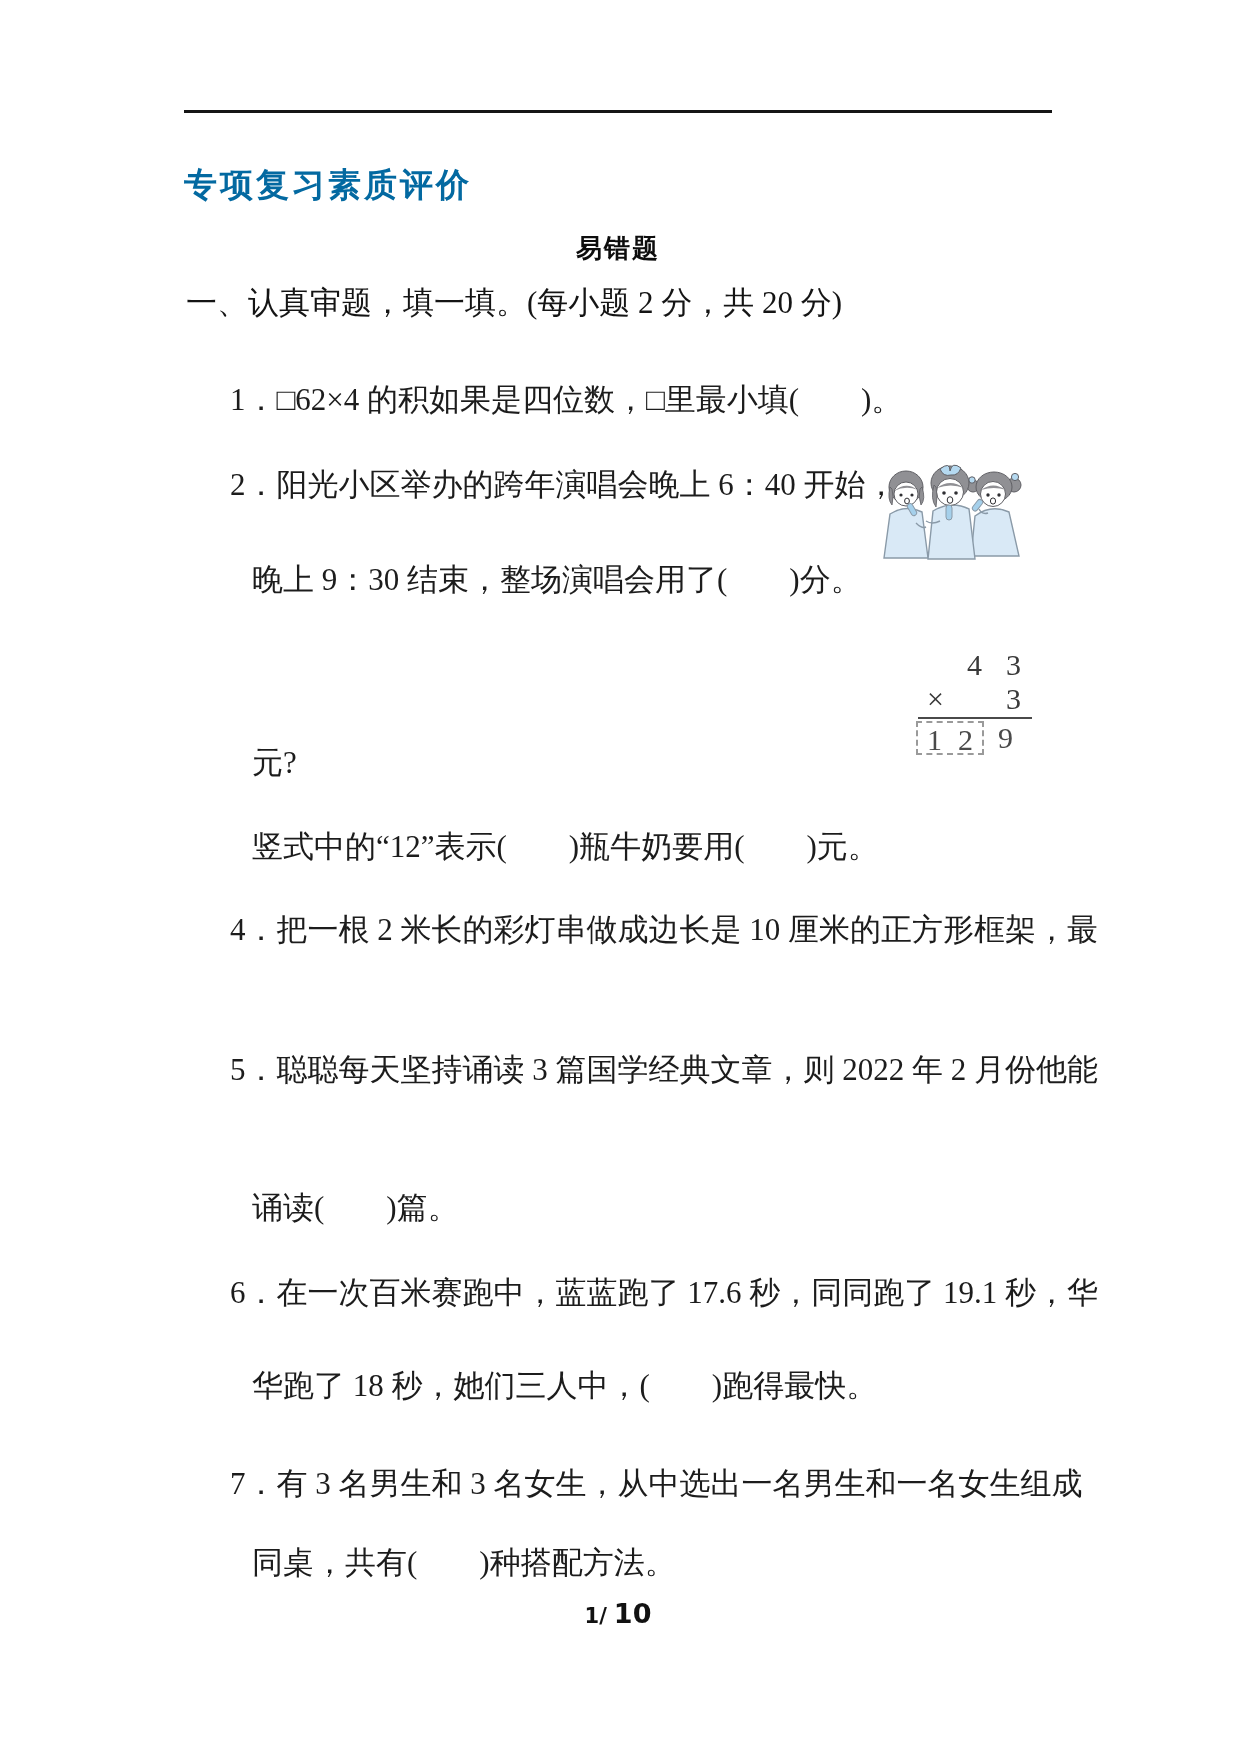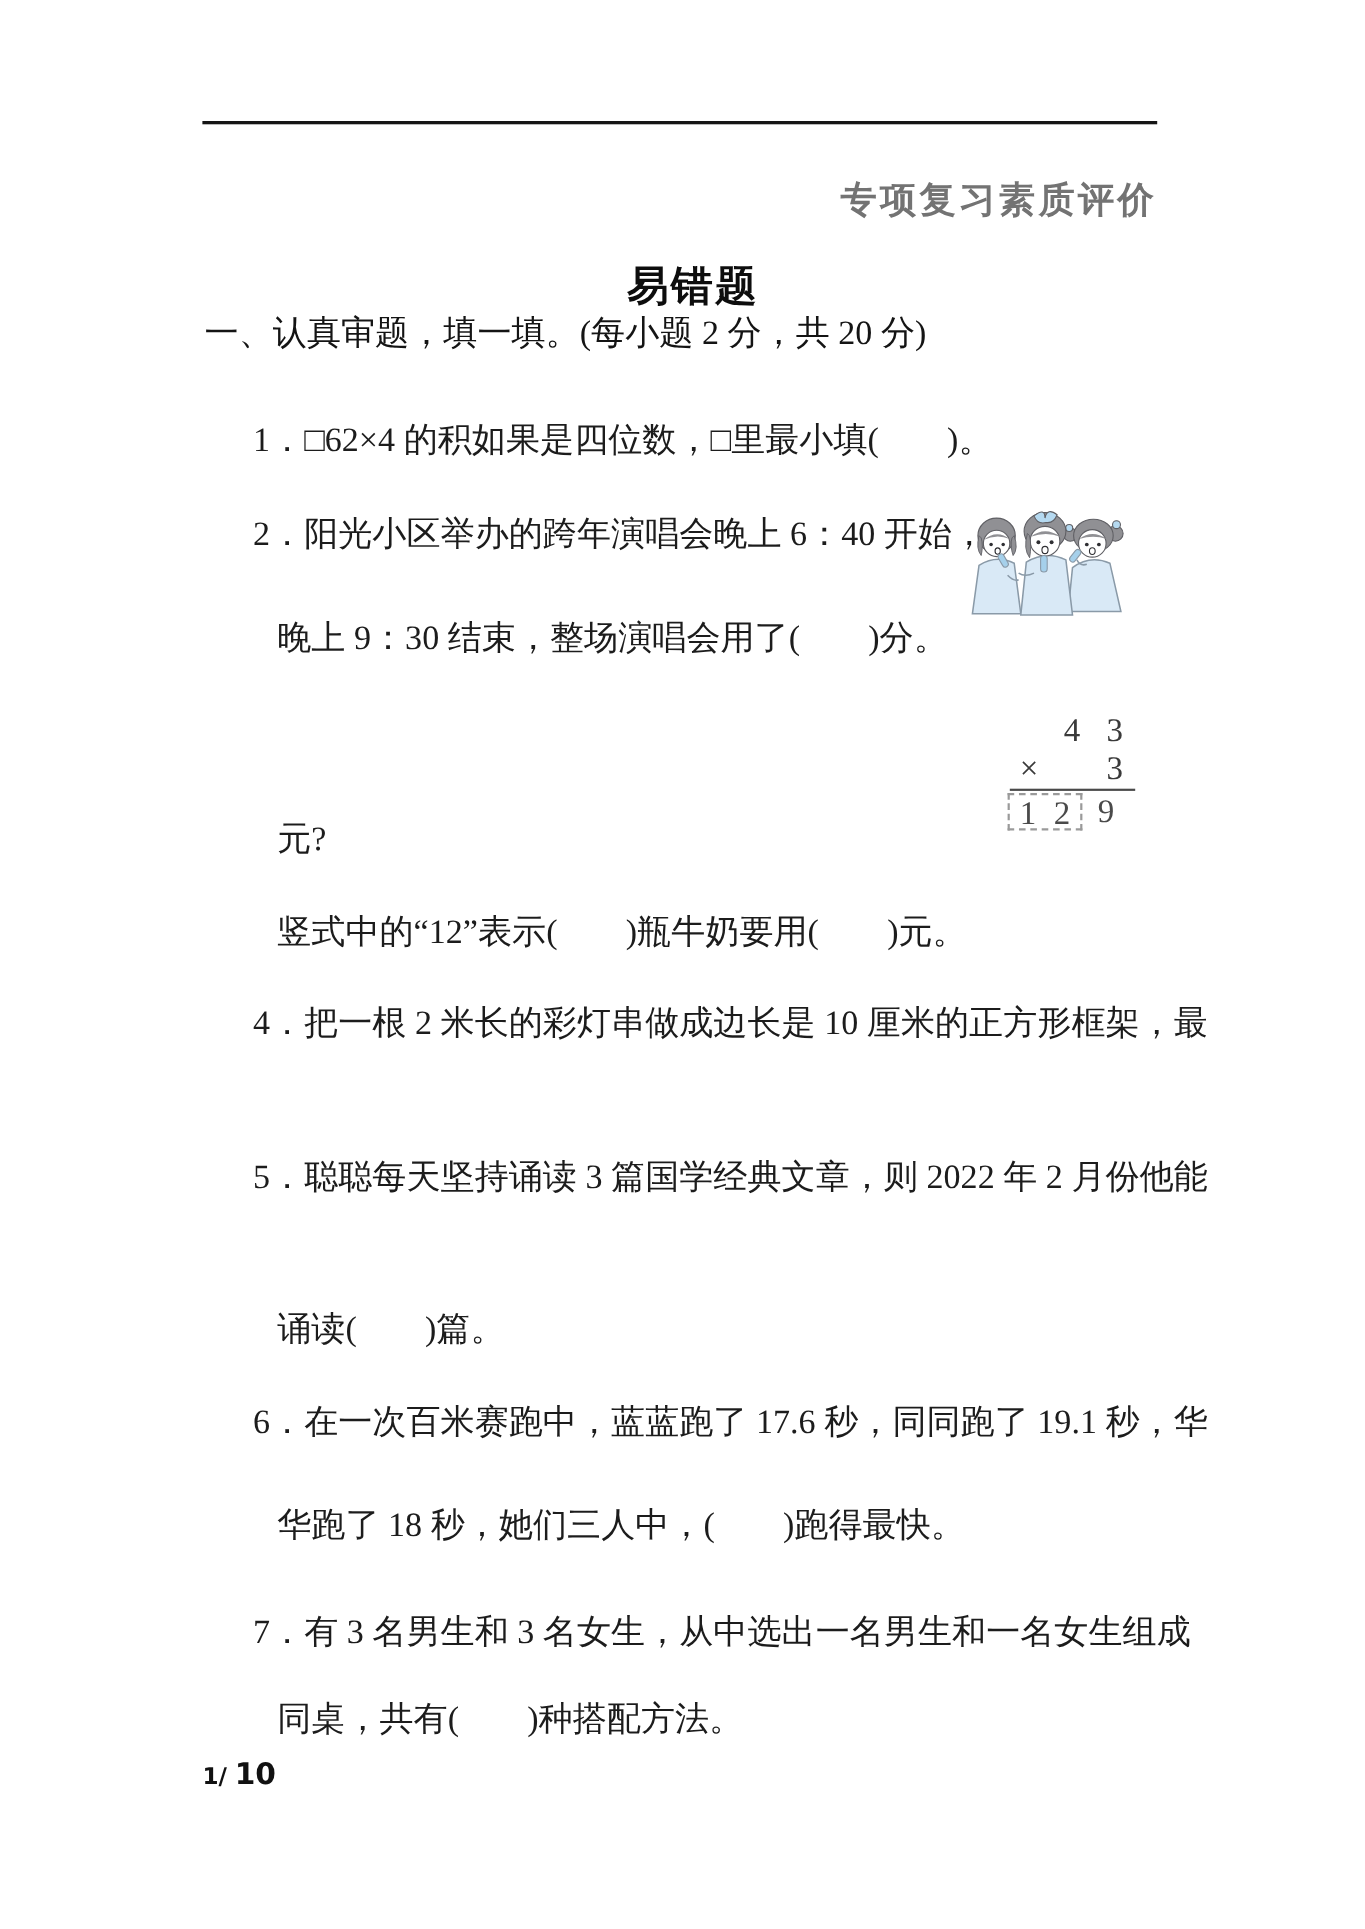--- a/index.html
+++ b/index.html
@@ -16,37 +16,37 @@
     position:absolute;
     left:184px; top:110px;
     width:868px; height:3px;
     background:#151515;
   }
   .title {
     position:absolute;
     left:184px; top:166px;
     width:868px;
     margin:0;
-    text-align:right;
-    font-family:Liberation Mono, monospace;
+    text-align:left;
+    font-family:Liberation Sans, sans-serif;
     font-weight:bold;
     font-size:33px;
     line-height:38px;
     letter-spacing:3px;
-    color:#737373;
+    color:#0369a1;
   }
   .subtitle {
     position:absolute;
     left:184px; top:230px;
     width:868px;
-    margin:12px;
+    margin:0;
     text-align:center;
     font-family:"DejaVu Sans","Liberation Sans",sans-serif;
     font-weight:bold;
-    font-size:38px;
+    font-size:26px;
     line-height:36px;
     letter-spacing:2px;
     color:#0d0d0d;
   }
   .section-heading {
     position:absolute;
     left:186px; top:286px;
     font-size:31px;
     line-height:34px;
     white-space:nowrap;
@@ -101,21 +101,21 @@
     border:2px dashed #9a9a9a;
     padding:0 1px;
     margin:0 2px 0 0;
   }
   .vm-box .vm-cell { width:31px; }
 
   .footer {
     position:absolute;
     left:184px; top:1598px;
     width:868px;
-    text-align:left;
+    text-align:center;
     font-family:"DejaVu Sans","Liberation Sans",sans-serif;
     font-weight:bold;
     color:#111111;
   }
   .pg-cur { font-size:21px; }
   .pg-tot { font-size:27px; margin-left:7px; }
 </style>
 </head>
 <body>
 

